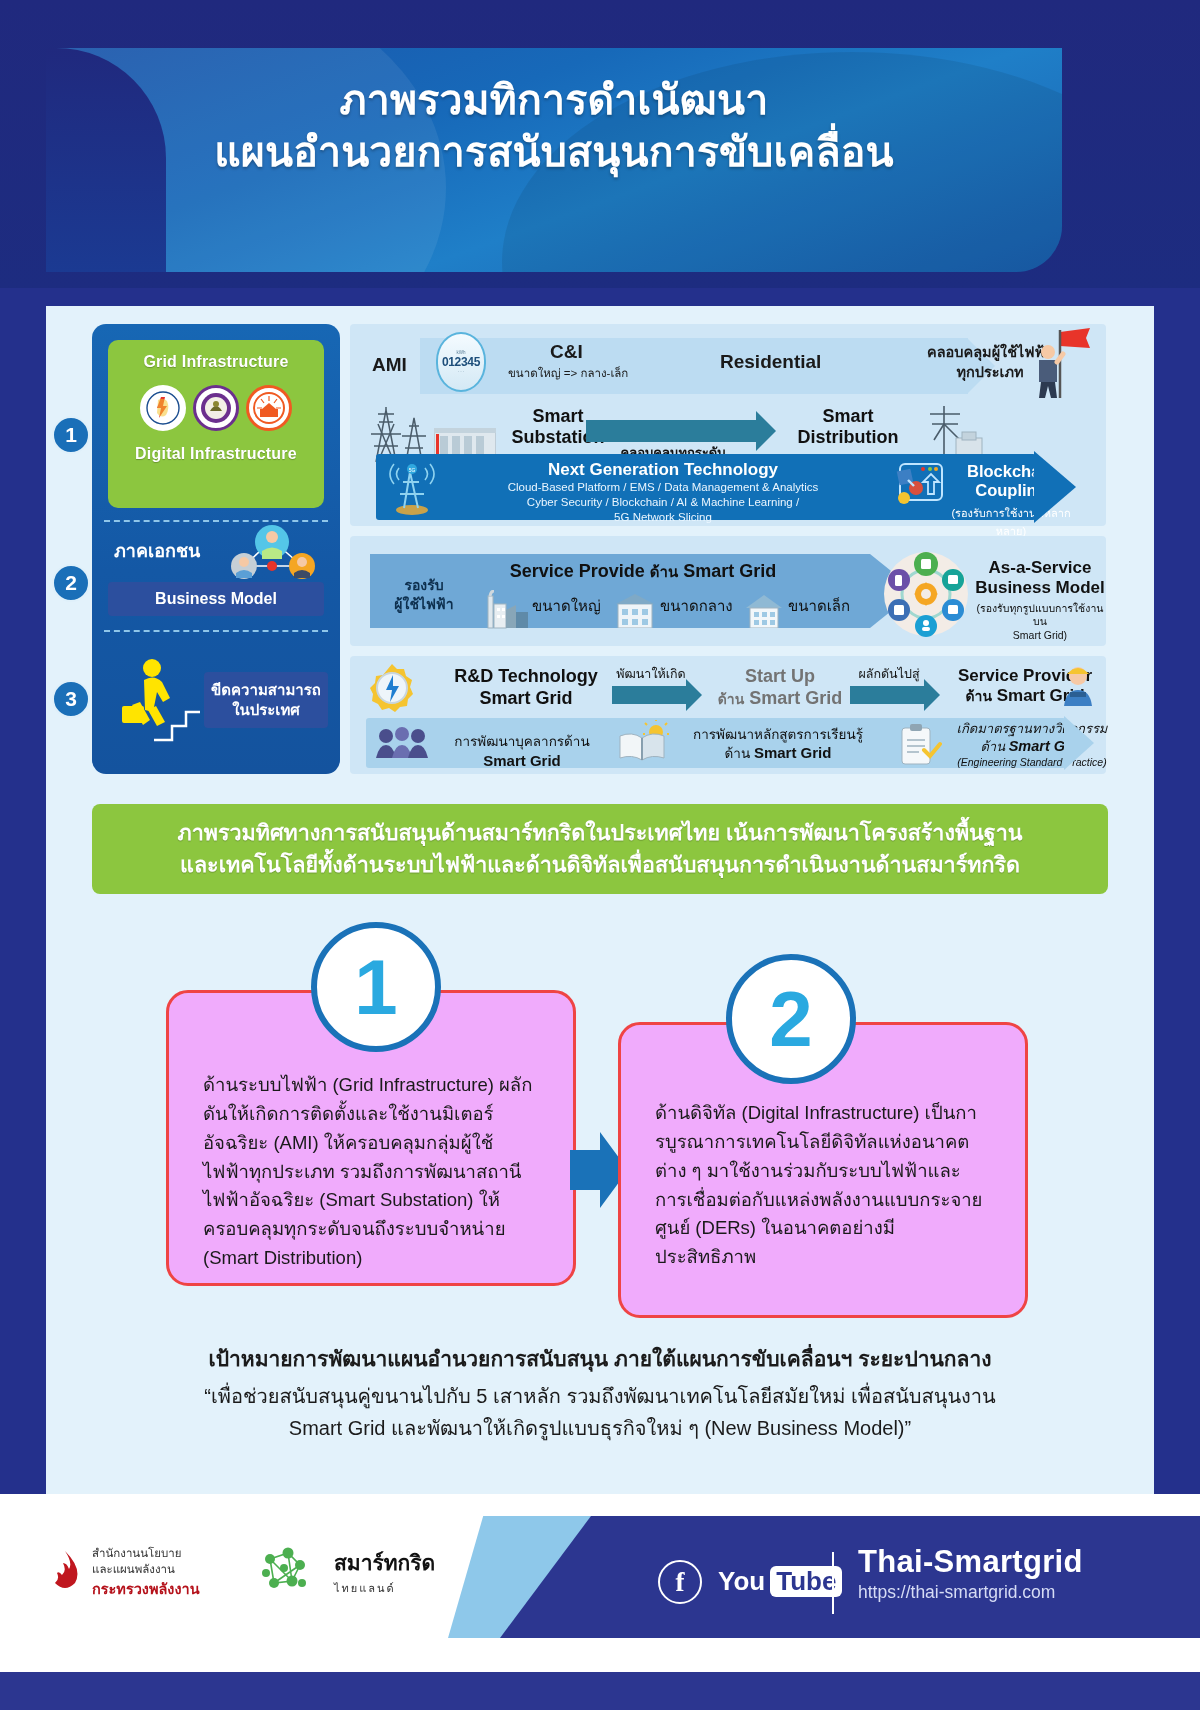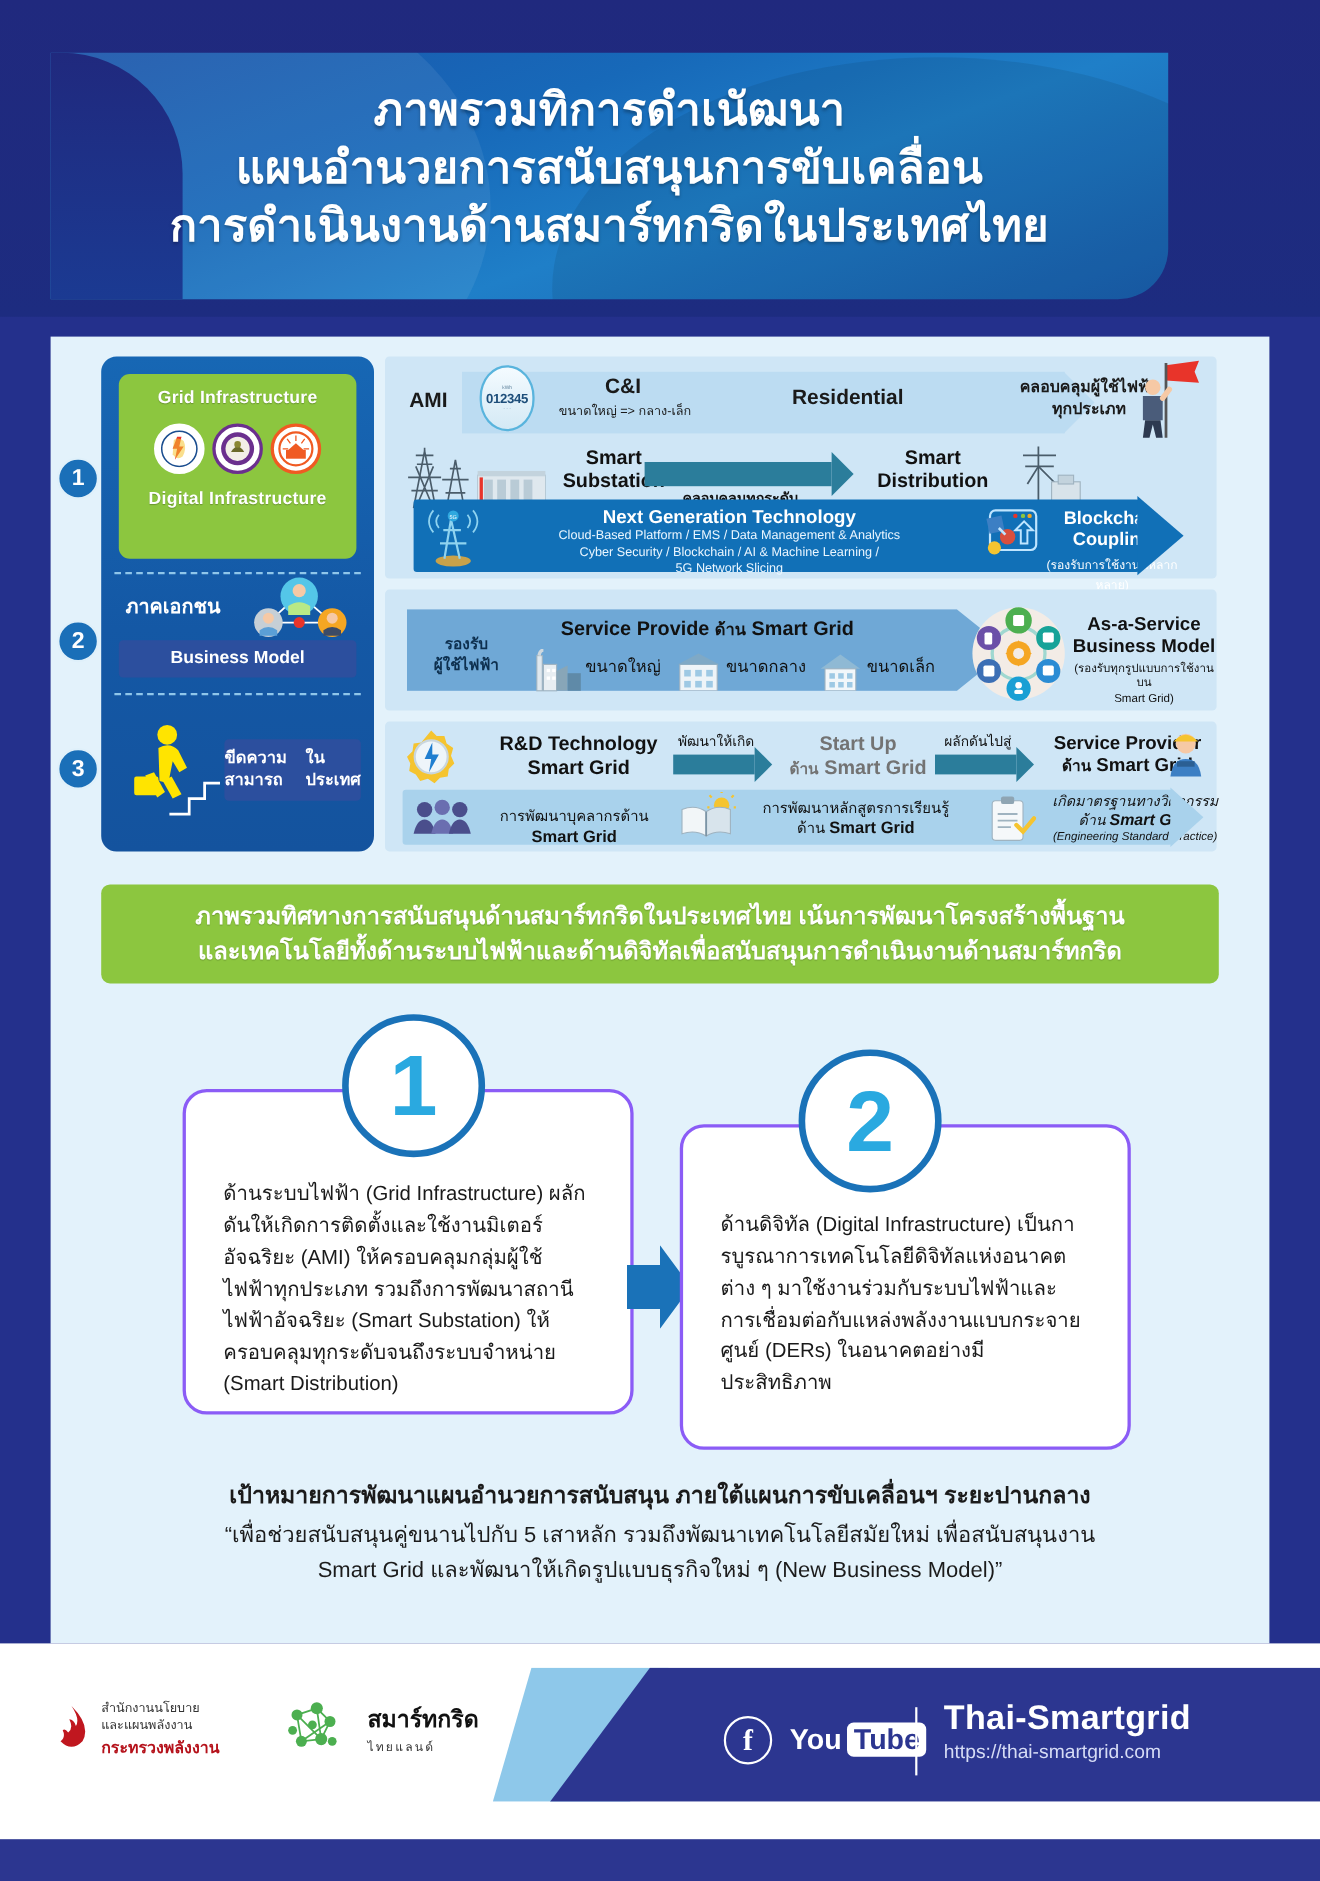--- a/index.html
+++ b/index.html
@@ -85,21 +85,21 @@
 
   .priv-label { position:absolute; left:22px; top:212px; color:#fff;
     font-size:18px; font-weight:bold; }
   .people-icon { position:absolute; left:130px; top:196px; width:100px; height:62px; }
   .bm-box { position:absolute; left:16px; top:258px; width:216px; height:34px;
     background:#2c4f9e; border-radius:4px; color:#fff; font-weight:bold;
     font-size:16px; display:flex; align-items:center; justify-content:center; }
   .stair-icon { position:absolute; left:22px; top:330px; width:92px; height:92px; }
   .cap-box { position:absolute; left:112px; top:348px; width:124px; height:56px;
     background:#2c4f9e; border-radius:4px; color:#fff; font-size:15px; font-weight:bold;
-    display:flex; flex-direction:row; align-items:center; justify-content:center;
+    display:flex; flex-direction:column; align-items:center; justify-content:center;
     line-height:1.35; }
 
   
   .rows { position:absolute; left:304px; top:18px; width:756px; height:450px; }
   .row { position:absolute; left:0; width:756px; background:#cfe6f6; }
   .row1 { top:0; height:202px; background:#cfe6f6; border-radius:4px; }
   .row2 { top:212px; height:110px; background:#cfe6f6; border-radius:4px; }
   .row3 { top:332px; height:118px; background:#cfe6f6; border-radius:4px; }
 
   
@@ -173,21 +173,21 @@
   .green-summary {
     position:absolute; left:46px; top:498px; width:1016px; height:90px;
     background:#8cc63f; border-radius:8px; color:#fff;
     display:flex; align-items:center; justify-content:center; text-align:center;
     font-size:21.5px; font-weight:bold; line-height:1.5; padding:0 24px;
     text-shadow:0 1px 1px rgba(0,0,0,.22);
   }
 
   
   .card {
-    position:absolute; background:#ffffff; border:3px solid #8b5cf6;
+    position:absolute; background:#f0abfc; border:3px solid #ef4444;
     border-radius:22px;
   }
   .card1 { left:120px; top:684px; width:410px; height:296px; }
   .card2 { left:572px; top:716px; width:410px; height:296px; }
   .circ {
     position:absolute; width:130px; height:130px; border-radius:50%;
     background:#fff; border:6px solid #1a72b8;
     display:flex; align-items:center; justify-content:center;
     color:#2aa9e0; font-size:78px; font-weight:bold; line-height:1;
   }
@@ -250,21 +250,20 @@
 <body>
 
 <div class="page">
 
   <div class="header-band">
     <div class="header-plate">
       <div class="header-curve"></div>
       <div class="header-title">
         <span>ภาพรวมทิการดำเนัฒนา</span>
         <span>แผนอำนวยการสนับสนุนการขับเคลื่อน</span>
-        <span>การดำเนินงานด้านสมาร์ทกริดในประเทศไทย</span>
       </div>
     </div>
   </div>
 
   <div class="body-panel">
 
     <div class="diagram">
 
       <div class="num-badge" style="left:6px; top:110px;">1</div>
       <div class="num-badge" style="left:6px; top:258px;">2</div>

